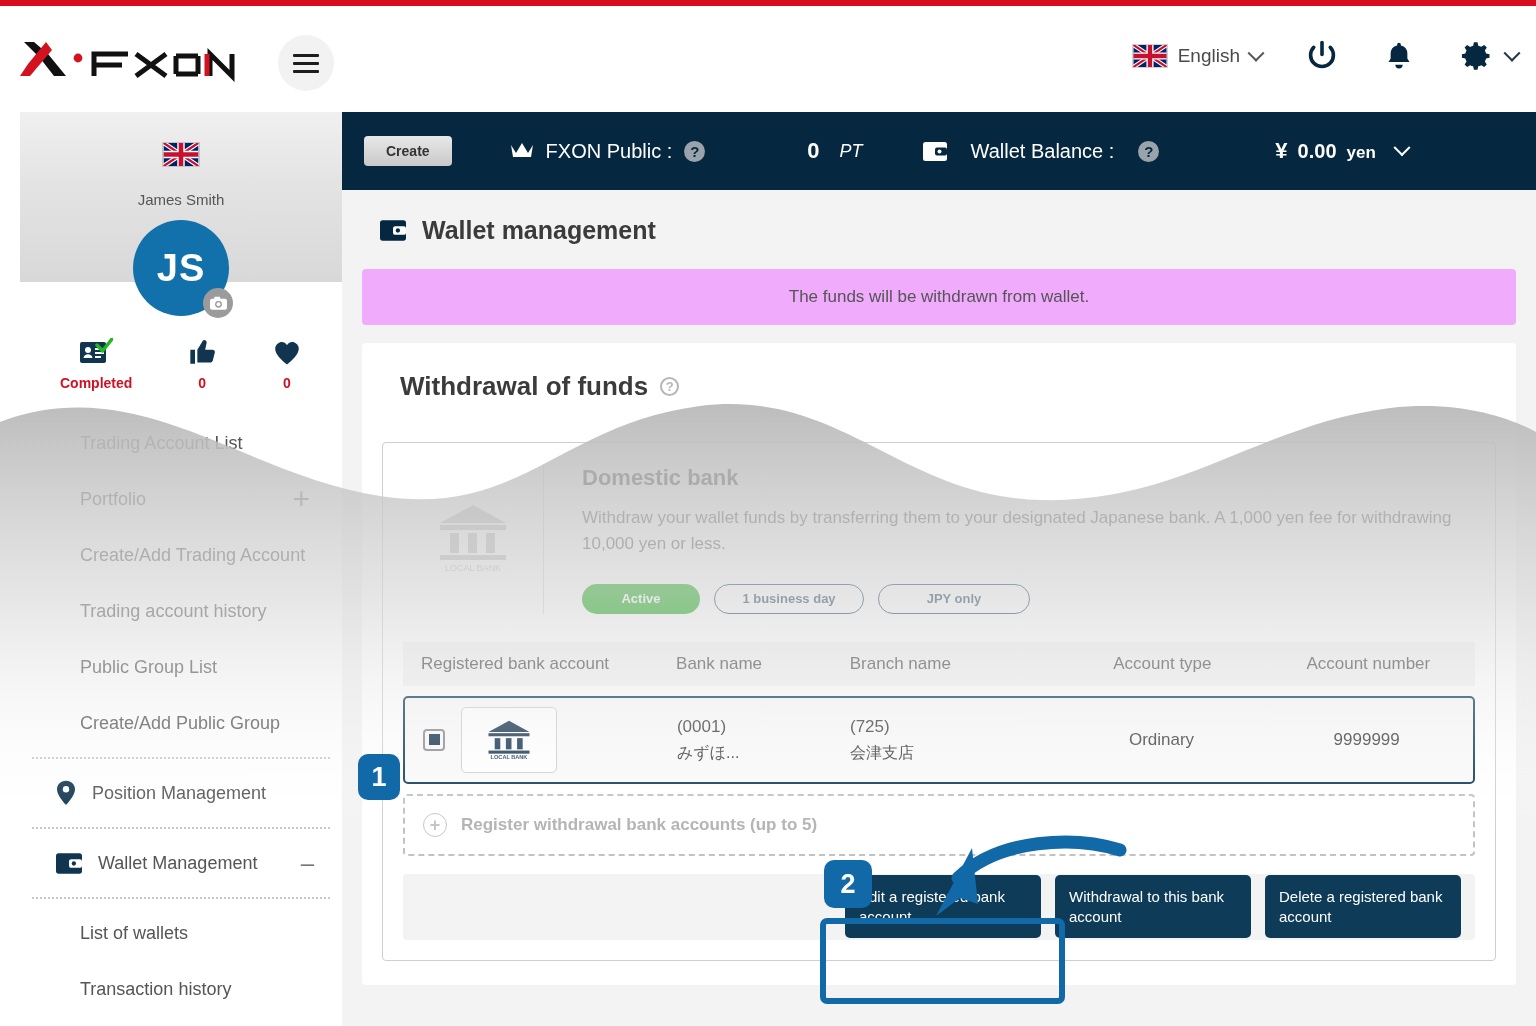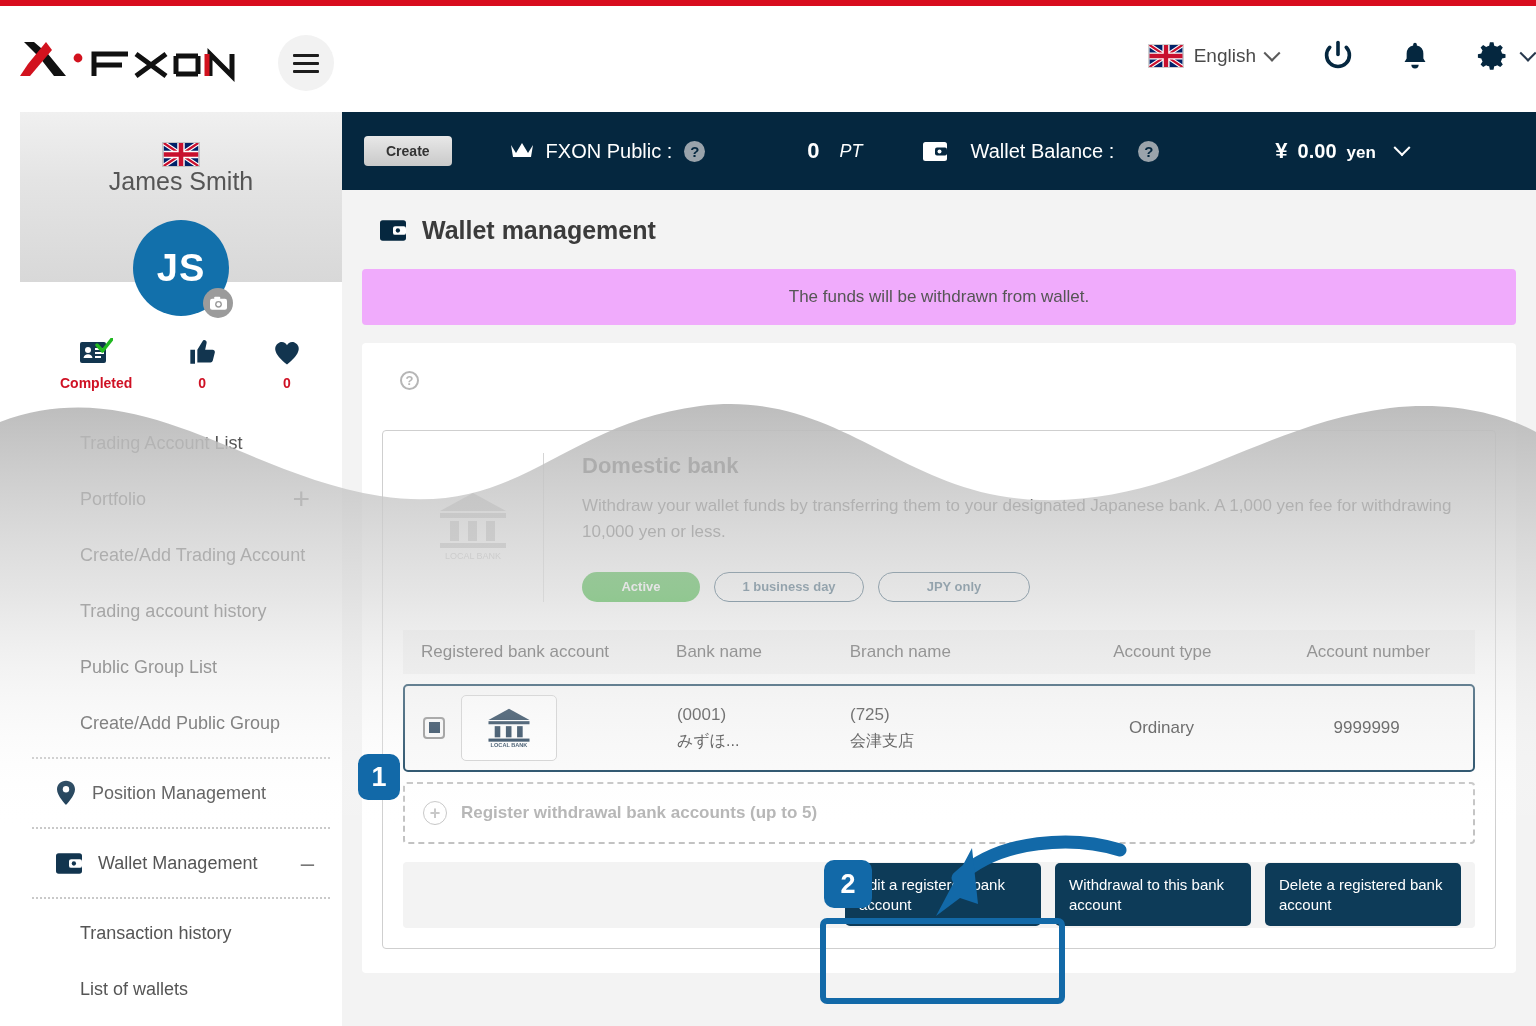--- a/index.html
+++ b/index.html
@@ -20,38 +20,38 @@
   .header { position:absolute; top:6px; left:0; width:1536px; height:106px; background:#fff; }
   .logo { position:absolute; left:18px; top:30px; display:flex; align-items:center; gap:6px; }
   .logo svg { display:block; }
   .burger {
     position:absolute; left:278px; top:29px; width:56px; height:56px; border-radius:50%;
     background:#f2f2f2; display:flex; align-items:center; justify-content:center; cursor:pointer;
   }
   .burger .bars { width:26px; }
   .burger .bars i { display:block; height:3px; background:#1d1d1d; border-radius:1px; margin:5px 0; }
 
-  .header-right { position:absolute; right:2px; top:32px; display:flex; align-items:center; gap:0; }
+  .header-right { position:absolute; right:18px; top:32px; display:flex; align-items:center; gap:0; }
   .lang { display:flex; align-items:center; gap:10px; margin-right:42px; cursor:pointer; }
   .flag { width:36px; height:24px; border:1px solid #cfcfcf; display:block; }
   .lang-label { font-size:19px; color:#4a4a4a; }
   .chev { display:inline-block; width:12px; height:12px; border-right:2.6px solid #27384d; border-bottom:2.6px solid #27384d; transform:rotate(45deg) translate(-2px,-2px); }
   .chev.gray { border-color:#5a5a5a; }
   .hicon { margin-right:42px; cursor:pointer; display:flex; align-items:center; }
   .hicon:last-child { margin-right:0; }
   .gear-wrap { display:flex; align-items:center; gap:12px; cursor:pointer; }
 
   
   .sidebar { position:absolute; left:20px; top:112px; width:322px; height:914px; background:#fff; z-index:4; }
   .profile-head {
     height:170px; background:linear-gradient(180deg,#f0f0f0 0%,#e4e4e4 40%,#d8d8d8 100%);
     display:flex; flex-direction:column; align-items:center; padding-top:30px;
   }
   .profile-head .flag2 { width:38px; height:25px; border:1px solid #c4c4c4; }
-  .profile-name { font-size:25px; color:#555; }
+  .profile-name { margin-top:24px; font-size:15px; color:#555; }
   .avatar-wrap { position:relative; width:96px; height:96px; margin:-62px auto 0; }
   .avatar {
     width:96px; height:96px; border-radius:50%; background:#1270ab; color:#fff;
     display:flex; align-items:center; justify-content:center; font-size:38px; font-weight:700; letter-spacing:1px;
   }
   .cam {
     position:absolute; right:-4px; bottom:-2px; width:30px; height:30px; border-radius:50%;
     background:#9b9b9b; display:flex; align-items:center; justify-content:center;
   }
   .stats { display:flex; justify-content:space-between; margin-top:22px; padding:0 40px; }
@@ -256,20 +256,21 @@
         <rect x="12" y="5.5" width="12" height="8" rx="2" fill="#ffffff"></rect>
         <circle cx="16.5" cy="9.5" r="2" fill="#05273f"></circle>
       </svg>
       <span class="t">Wallet management</span>
     </div>
 
     <div class="notice">The funds will be withdrawn from wallet.</div>
 
     <div class="panel">
       <div class="panel-title">
+        <span>Withdrawal of funds</span>
         <span class="qmark2">?</span>
       </div>
 
       <div class="card">
         <div class="card-top">
           <div class="bank-logo-col">
             <svg width="74" height="72" viewBox="0 0 74 72">
               <path d="M37 4 L70 22 H4 Z" fill="#bfbfbf"></path>
               <rect x="4" y="24" width="66" height="5" fill="#bfbfbf"></rect>
               <rect x="14" y="32" width="9" height="20" fill="#bfbfbf"></rect>
@@ -425,24 +426,24 @@
         <svg width="26" height="21" viewBox="0 0 24 19">
           <rect x="0" y="0" width="24" height="19" rx="2.5" fill="#12354f"></rect>
           <rect x="12" y="5.5" width="12" height="8" rx="2" fill="#ffffff"></rect>
           <circle cx="16.5" cy="9.5" r="2" fill="#12354f"></circle>
         </svg>
         <span>Wallet Management</span>
         <span class="minus">–</span>
       </div>
       <div class="nav-sep"></div>
       <div class="nav-item sub">
+        <span>List of wallets</span>
+      </div>
+      <div class="nav-item sub">
         <span>Transaction history</span>
-      </div>
-      <div class="nav-item sub">
-        <span>List of wallets</span>
       </div>
     </div>
   </div>
 
   <svg class="wave" viewBox="0 0 1536 430" preserveAspectRatio="none">
     <defs>
       <linearGradient id="wg" x1="0" y1="0" x2="0" y2="1">
         <stop offset="0%" stop-color="#b9b9b9" stop-opacity="0.95"></stop>
         <stop offset="45%" stop-color="#d8d8d8" stop-opacity="0.65"></stop>
         <stop offset="100%" stop-color="#ffffff" stop-opacity="0"></stop>

